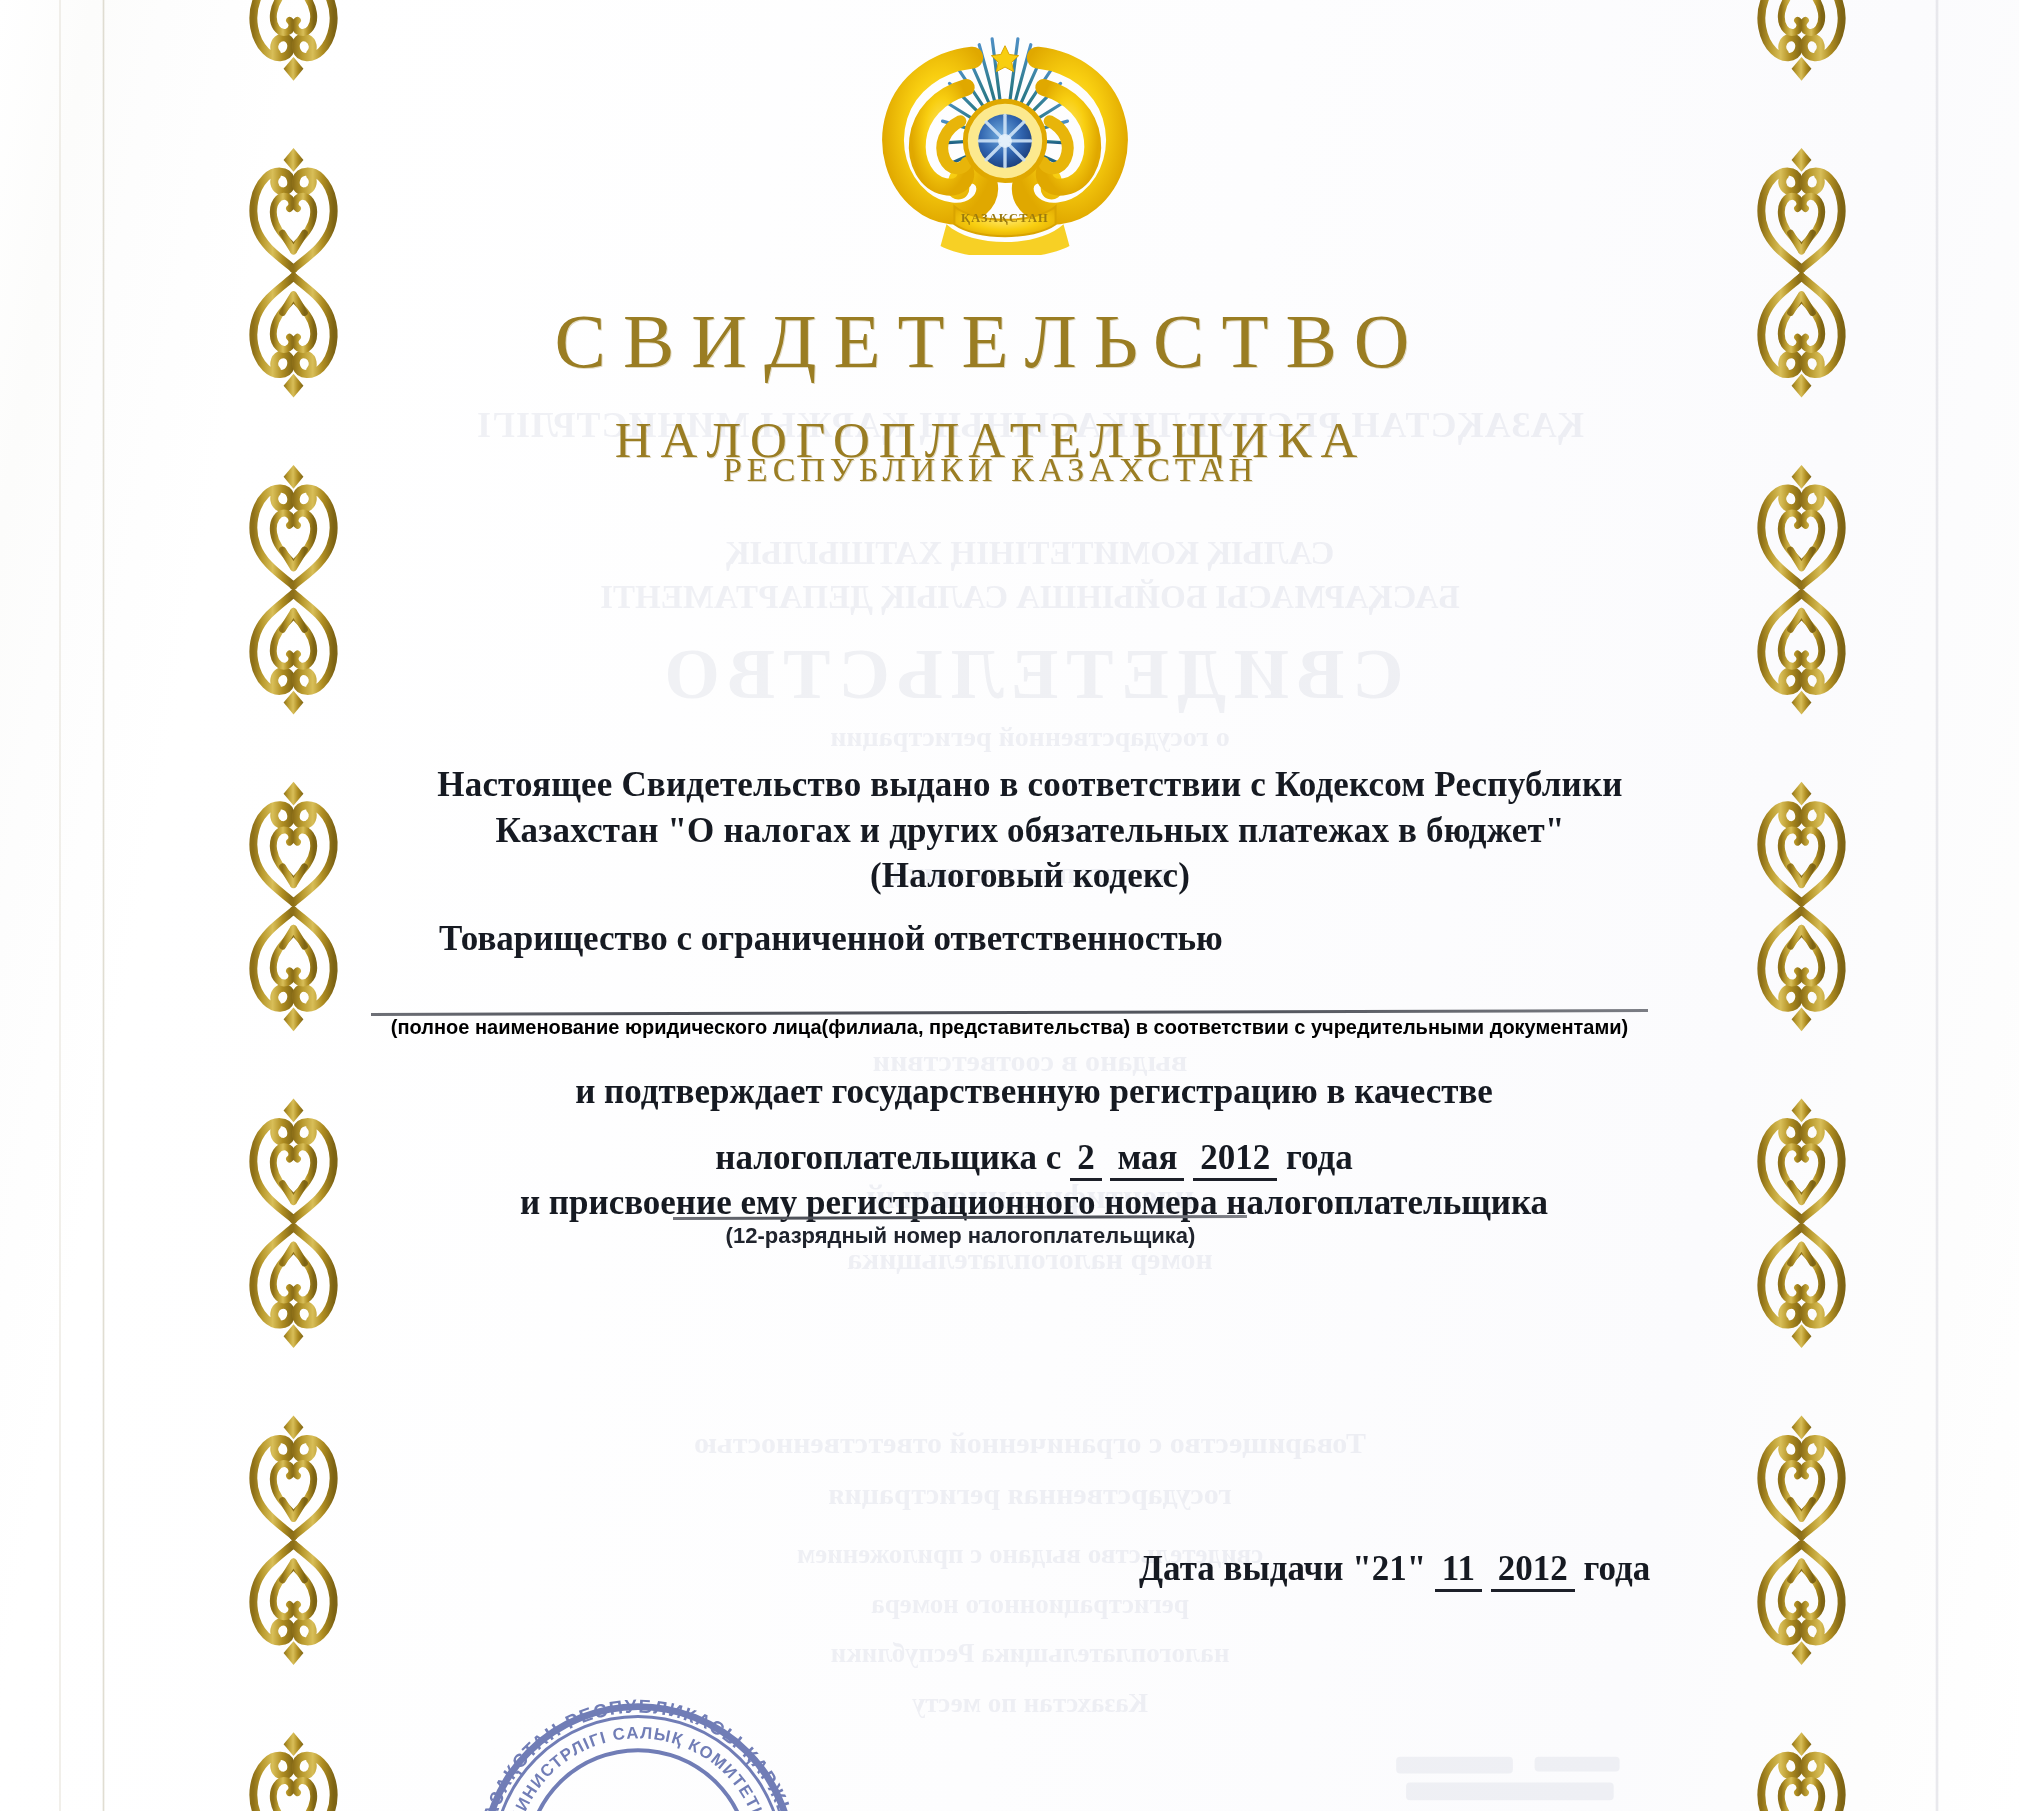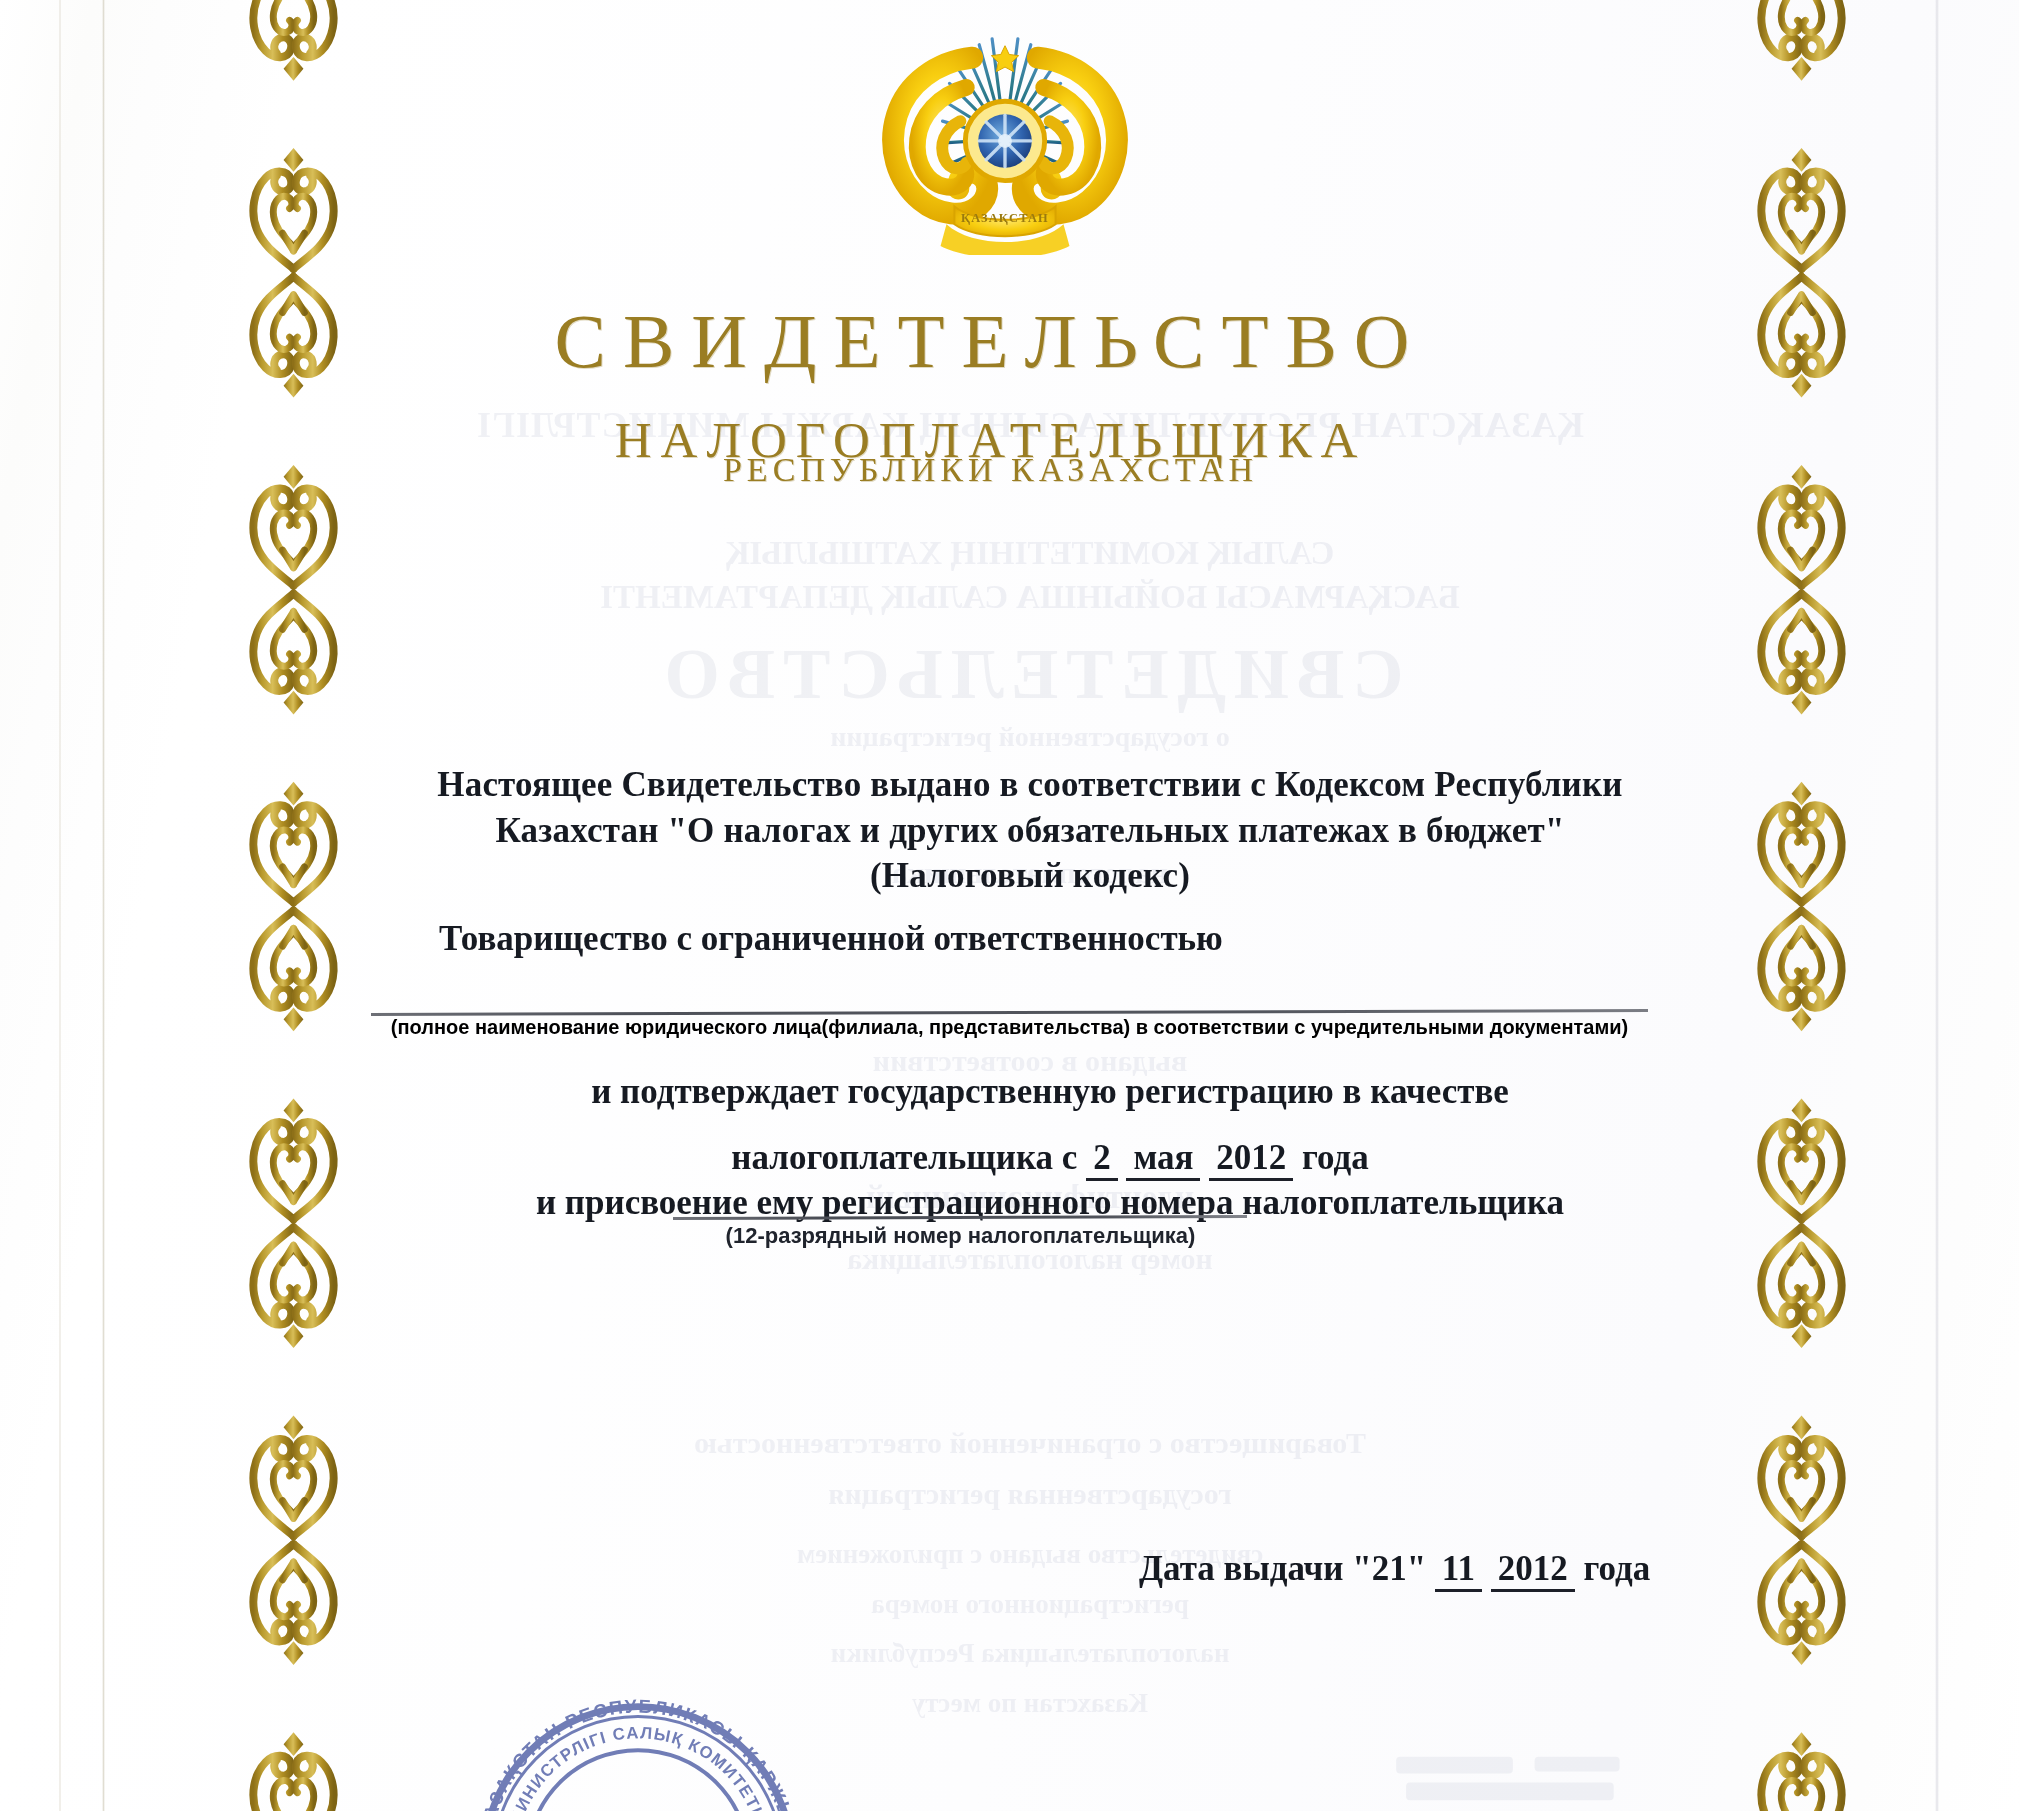--- a/index.html
+++ b/index.html
@@ -125,21 +125,21 @@
     top: 1016px;
     width: 1277px;
     text-align: center;
     font-family: "Liberation Sans", sans-serif;
     font-size: 20px;
     font-weight: bold;
     color: #000000;
   }
 
   #para-reg {
-    left: 436px;
+    left: 420px;
     top: 1069px;
     width: 1228px;
     font-size: 35px;
   }
   #reg-line2 {
     margin-top: 20px;
   }
   .u-fill {
     border-bottom: 3px solid #1d2029;
     padding: 0 7px 1px 7px;

